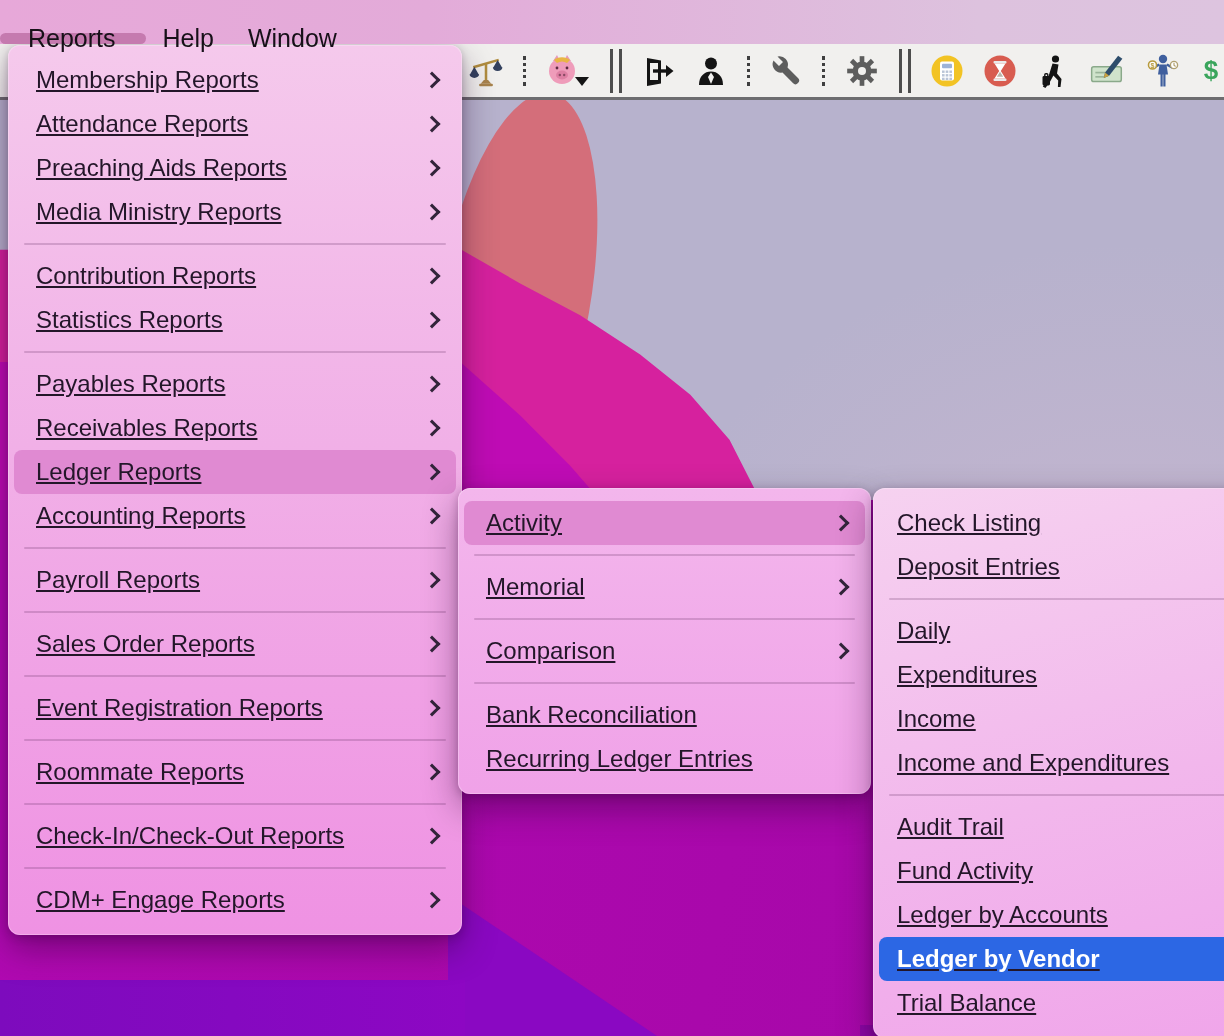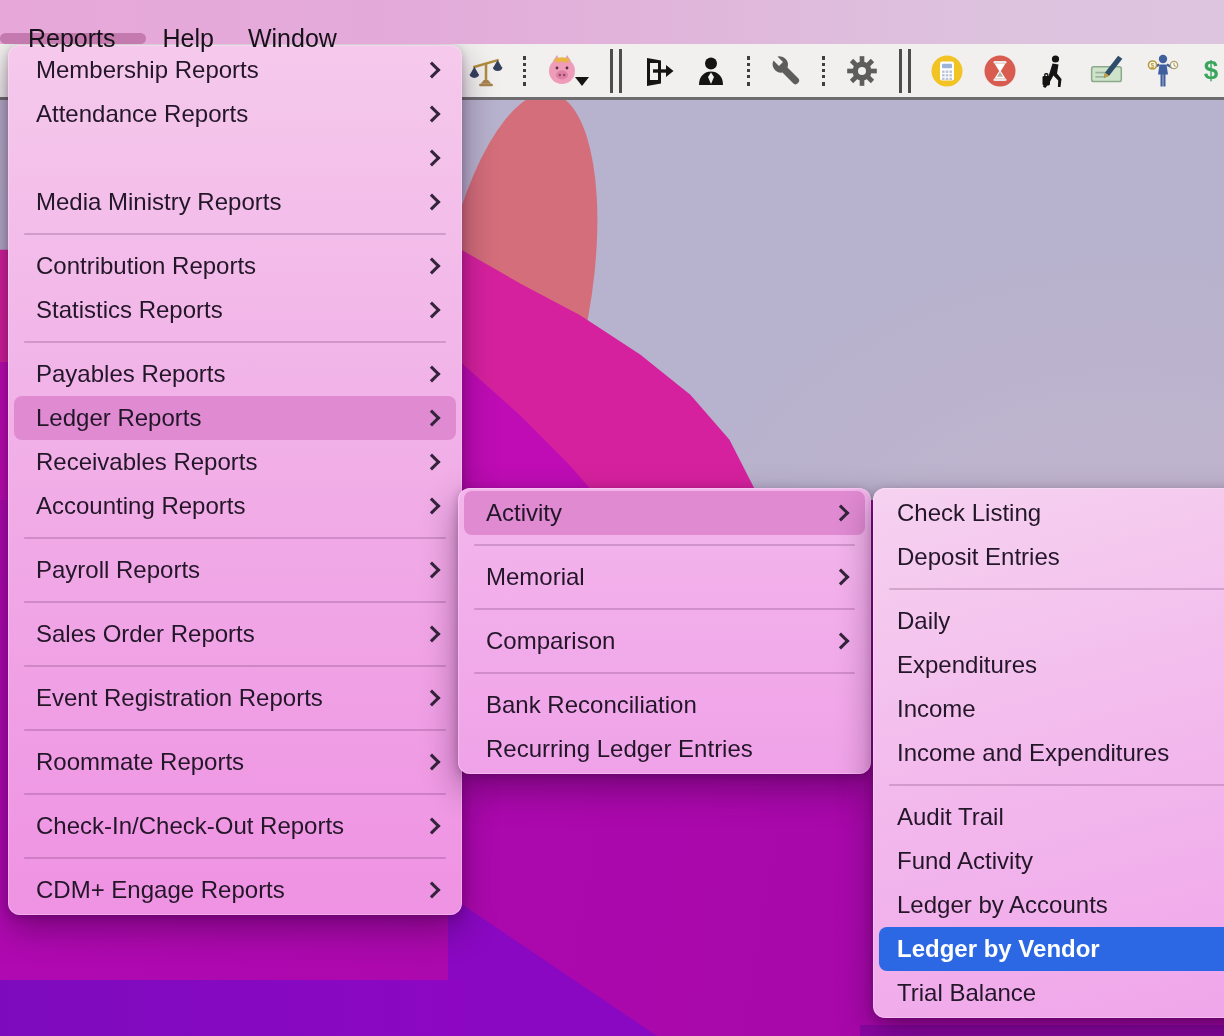--- a/index.html
+++ b/index.html
@@ -29,23 +29,23 @@
   .tb-dollar { font-size:26px; font-weight:bold; color:#3aa55c; width:20px; }
 
   
   .menubar { position:absolute; left:0; right:0; top:0; height:44px; z-index:40;
     background:linear-gradient(90deg,#e7a8d9 0%,#e3abd9 35%,#ddc2de 80%,#ddc4df 100%);
     display:flex; align-items:stretch; font-size:25px; color:#161018; }
   .mb-item { display:flex; align-items:center; padding:0 17px; cursor:default;margin-top:33px; }
   .mb-item.active { background:#c57aaf; border-radius:9px; padding:0 30px 0 28px; }
 
   
-  .menu { position:absolute; border-radius:12px; padding:3px 0;
+  .menu { position:absolute; border-radius:12px; padding:13px 0;
     box-shadow:0 14px 34px rgba(40,0,45,.42), 0 2px 8px rgba(40,0,45,.25), inset 0 0 0 1px rgba(255,255,255,.25);
-    font-size:24px; color:#231629; }
+    font-size:24px; color:#231629;text-decoration:underline; }
   #menu-reports { left:8px; top:45px; width:454px; z-index:22;
     background:linear-gradient(180deg,#f5c9ec 0%,#f1b0e7 45%,#ef92e3 100%); }
   #menu-ledger { left:458px; top:488px; width:413px; z-index:23;
     background:linear-gradient(180deg,#f3b6ec 0%,#f0a2e8 100%);text-align:right; }
   #menu-activity { left:873px; top:488px; width:400px; z-index:24;
     background:linear-gradient(165deg,#f6d2f0 0%,#f2b7ec 55%,#f0a5ea 100%); }
   .mi { display:flex; align-items:center; height:44px; margin:0 6px; padding:0 10px 0 22px; border-radius:8px; white-space:nowrap; }
   #menu-activity .mi { padding-left:18px; }
   .mi.hl-pink { background:#e08ad2; }
   .mi.hl-blue { background:#2c67e4; color:#ffffff; font-weight:bold; }
@@ -221,46 +221,47 @@
 <div class="menu" id="menu-reports">
   <div class="mi">
       <span>Membership Reports</span>
       <span class="chev"></span>
     </div>
   <div class="mi">
       <span>Attendance Reports</span>
       <span class="chev"></span>
     </div>
   <div class="mi">
+      <span>Preaching Aids Reports</span>
       <span class="chev"></span>
     </div>
   <div class="mi">
       <span>Media Ministry Reports</span>
       <span class="chev"></span>
     </div>
   <div class="sep"></div>
   <div class="mi">
       <span>Contribution Reports</span>
       <span class="chev"></span>
     </div>
   <div class="mi">
       <span>Statistics Reports</span>
       <span class="chev"></span>
     </div>
   <div class="sep"></div>
   <div class="mi">
       <span>Payables Reports</span>
+      <span class="chev"></span>
+    </div>
+  <div class="mi">
+      <span>Receivables Reports</span>
       <span class="chev"></span>
     </div>
   <div class="mi hl-pink">
       <span>Ledger Reports</span>
-      <span class="chev"></span>
-    </div>
-  <div class="mi">
-      <span>Receivables Reports</span>
       <span class="chev"></span>
     </div>
   <div class="mi">
       <span>Accounting Reports</span>
       <span class="chev"></span>
     </div>
   <div class="sep"></div>
   <div class="mi">
       <span>Payroll Reports</span>
       <span class="chev"></span>

